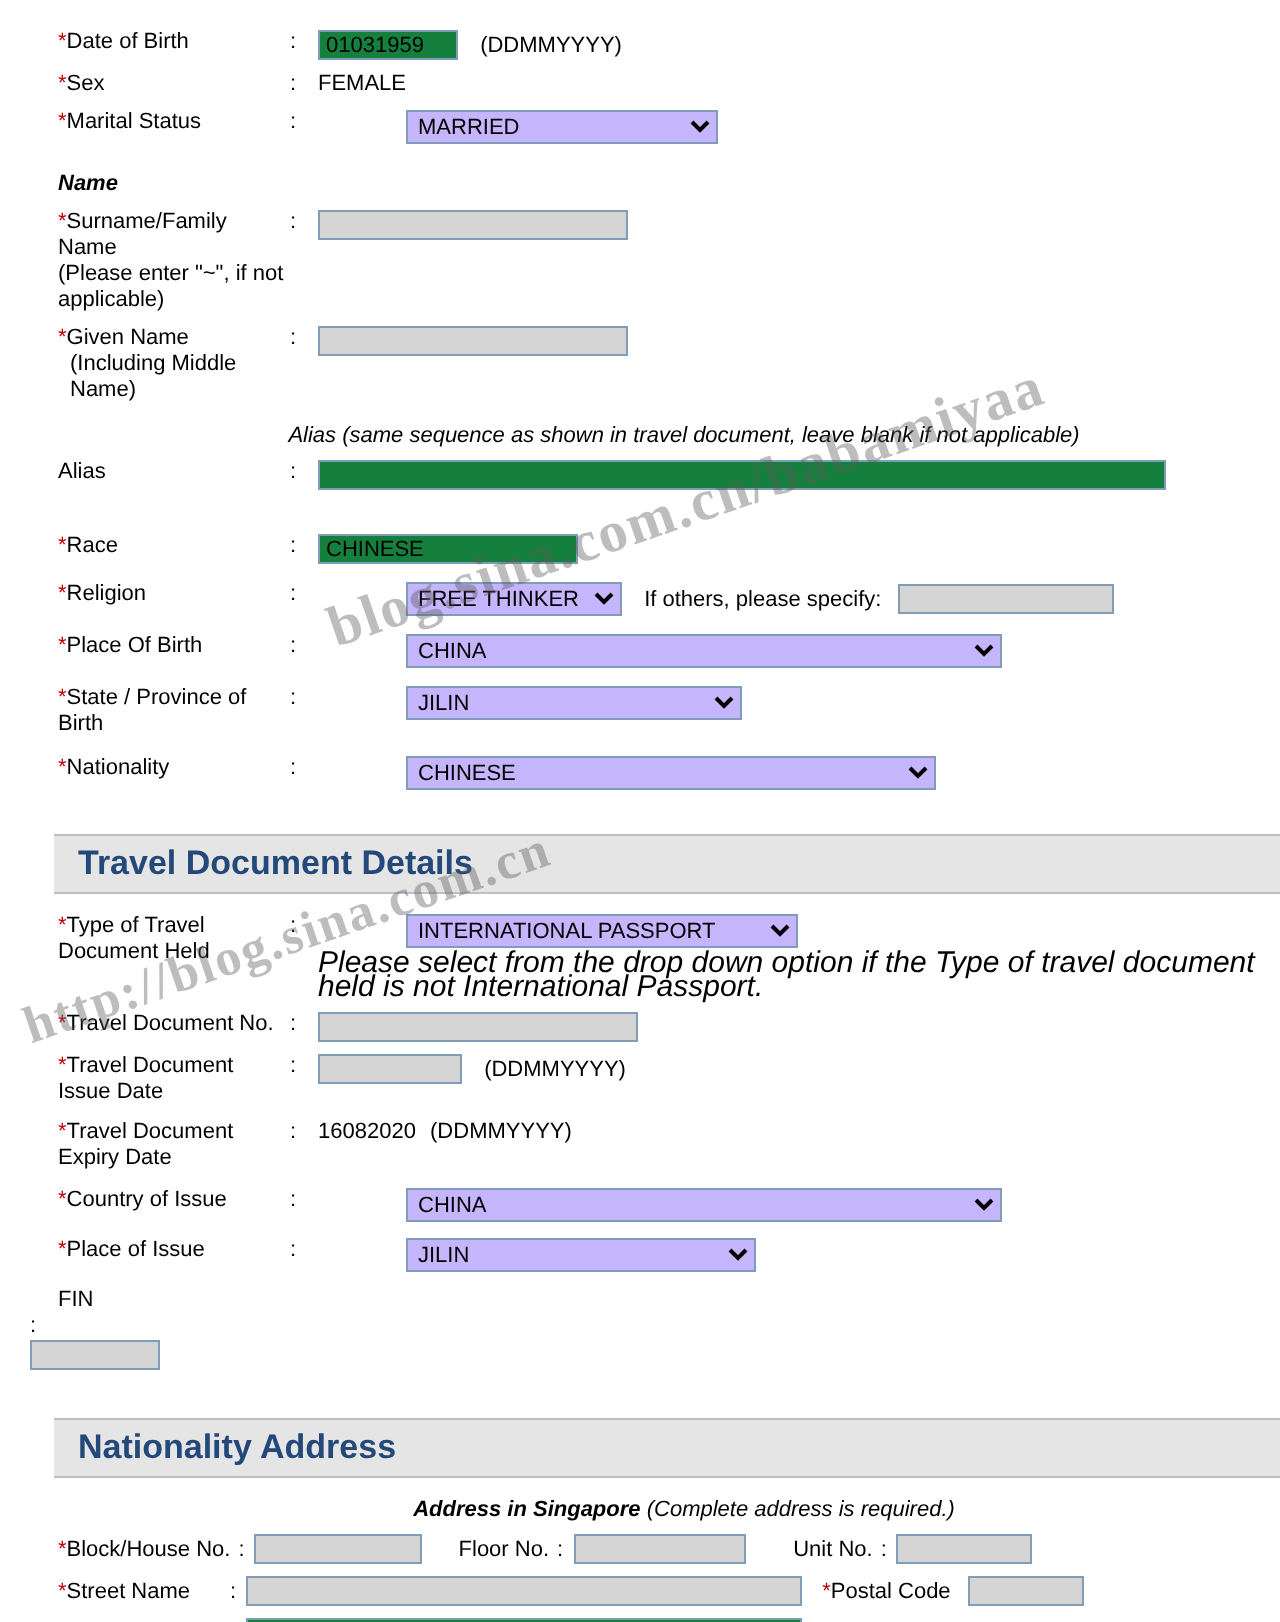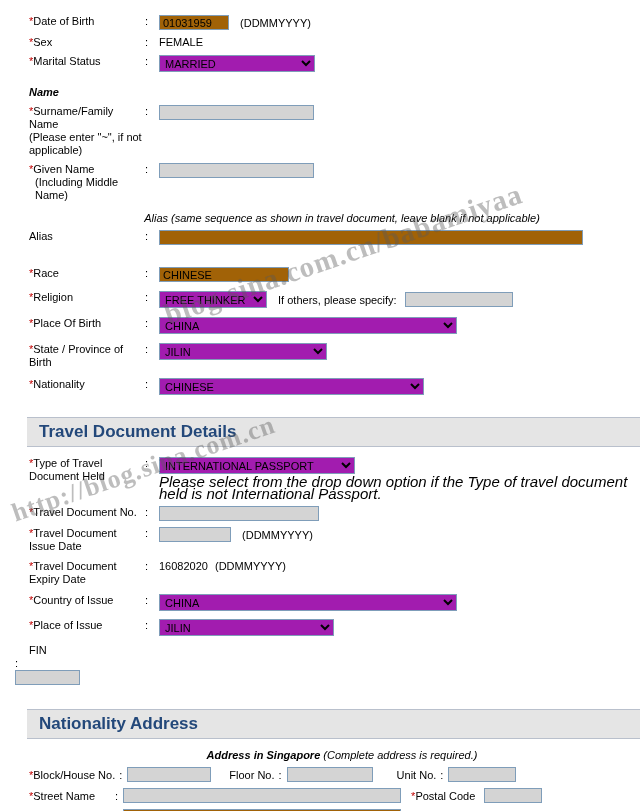--- a/index.html
+++ b/index.html
@@ -46,39 +46,40 @@
     font-size: 11px;
     line-height: 13px;
   }
   .req {
     color: #c00000;
   }
   input.txt {
     font-family: "Liberation Sans", sans-serif;
     font-size: 11px;
     border: 1px solid #7f9db9;
-    background: #a16207;
+    background: #15803d;
     padding: 1px 3px;
     height: 15px;
     box-sizing: border-box;
     color: #000;
   }
   input.redacted {
     background: #d4d4d4;
     color: transparent;
   }
   select.sel {
     font-family: "Liberation Sans", sans-serif;
     font-size: 11px;
     border: 1px solid #7f9db9;
-    background: #a21caf;
+    background: #c4b5fd;
     height: 17px;
     box-sizing: border-box;
     padding: 0 1px;
     color: #000;
+    margin-left: 44px;
   }
   .static-val {
     font-size: 11px;
     color: #000;
   }
   .section-head {
     background: #e5e5e5;
     border-top: 1px solid #b9c0cc;
     border-bottom: 1px solid #b9c0cc;
     color: #23487a;

